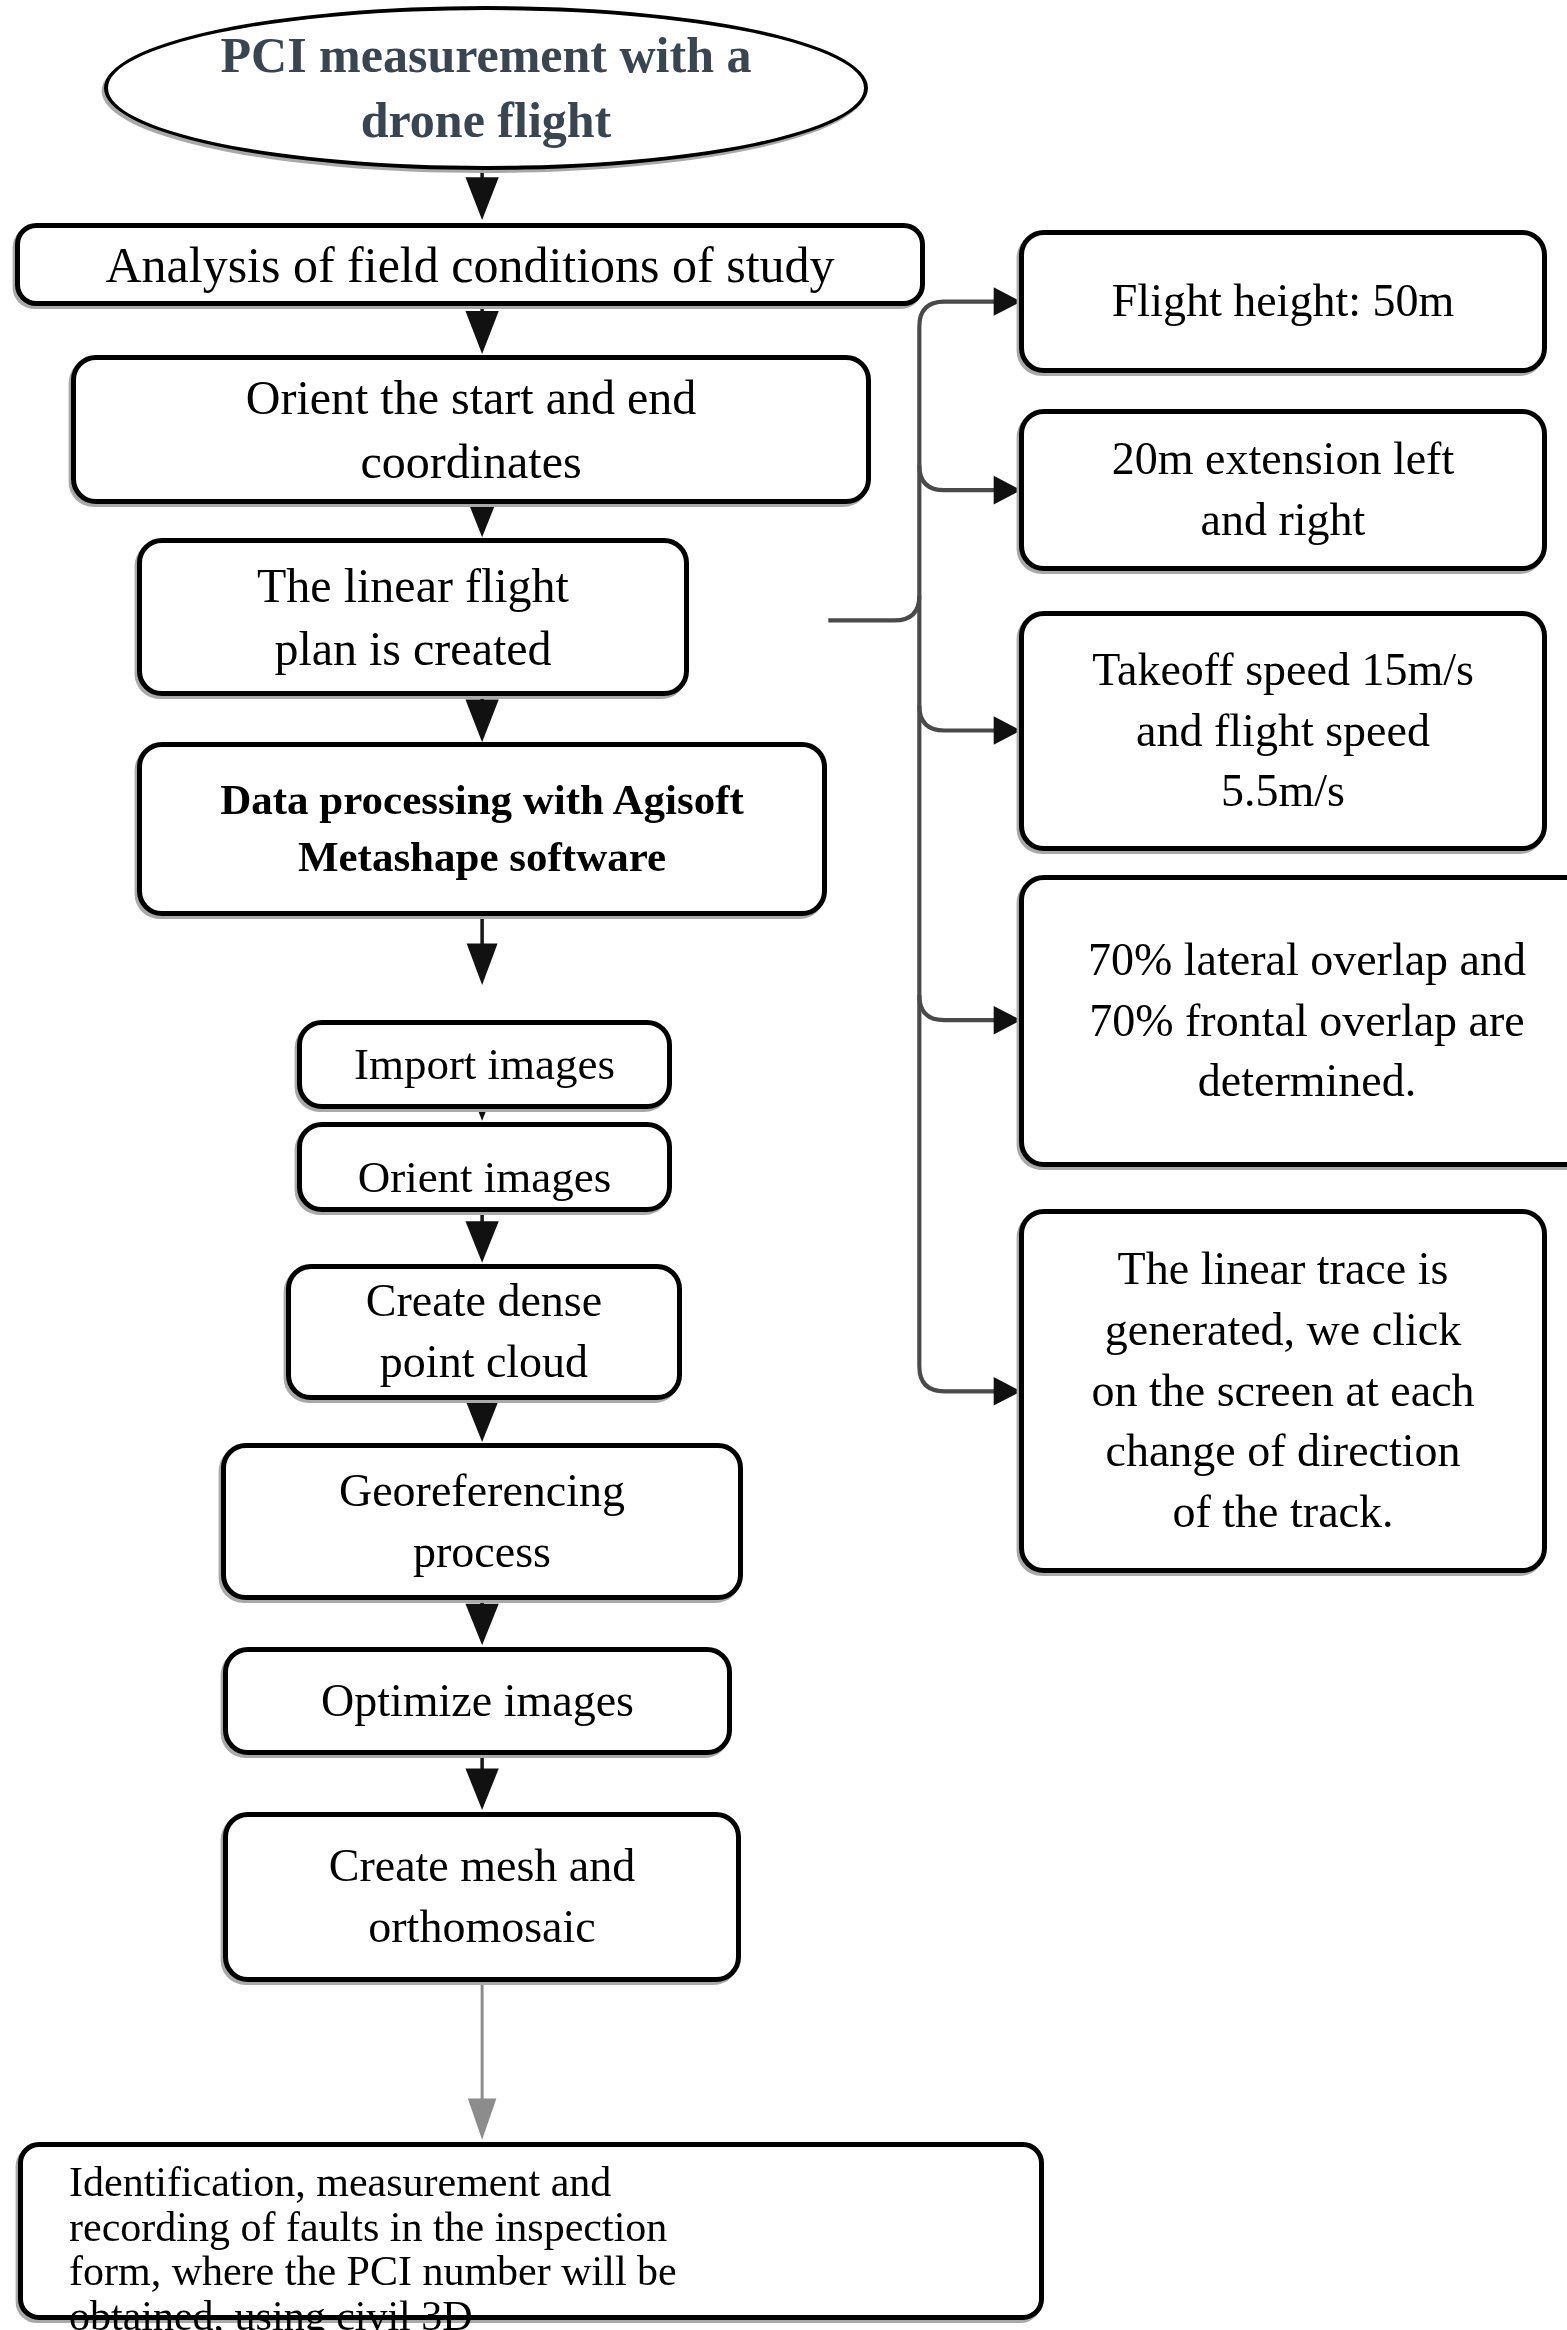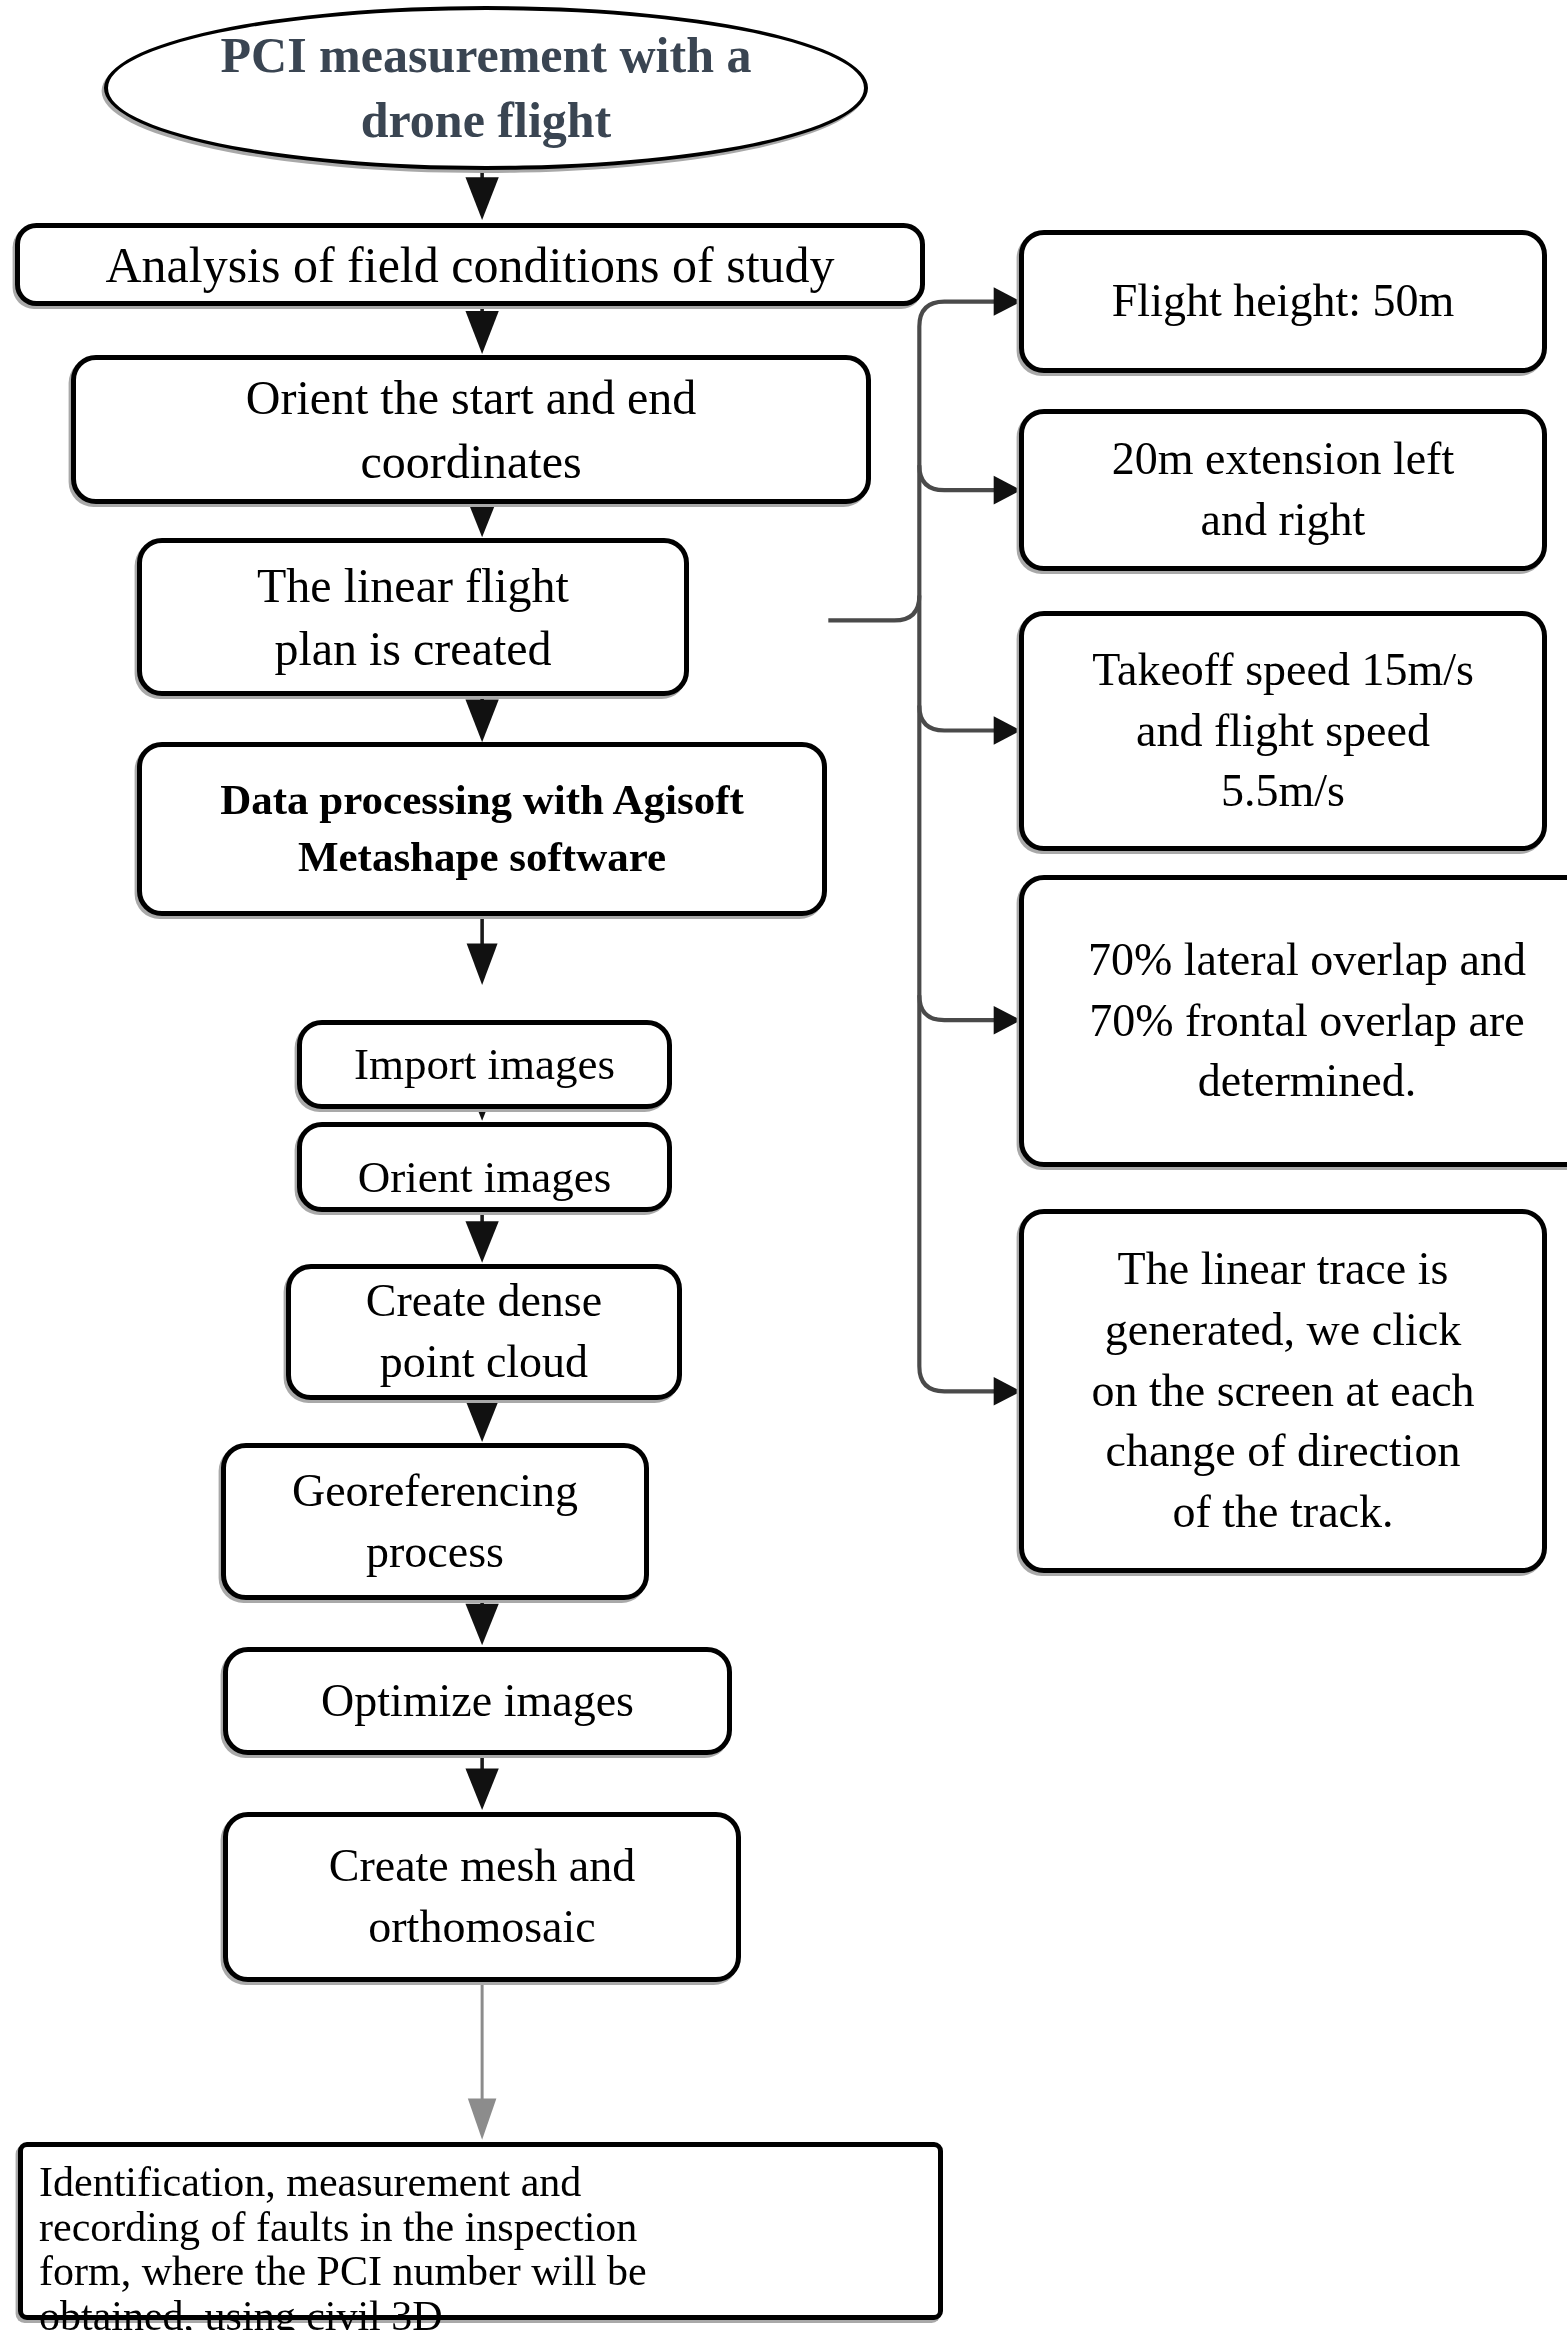--- a/index.html
+++ b/index.html
@@ -124,33 +124,33 @@
   </div>
 
   <div class="node" style="left:297px;top:1122px;width:375px;height:90px;padding:0 12px;font-size:45px;align-items:flex-end;">
     <span>Orient images</span>
   </div>
 
   <div class="node" style="left:286px;top:1264px;width:396px;height:136px;padding:0 43px;font-size:46px;">
     <span>Create dense point cloud</span>
   </div>
 
-  <div class="node" style="left:221px;top:1443px;width:428px;height:157px;padding:0 68px;font-size:46px;">
+  <div class="node" style="left:221px;top:1443px;width:522px;height:157px;padding:0 68px;font-size:46px;">
     <span>Georeferencing process</span>
   </div>
 
   <div class="node" style="left:223px;top:1647px;width:509px;height:108px;padding:0 24px;font-size:46px;">
     <span>Optimize images</span>
   </div>
 
   <div class="node" style="left:223px;top:1812px;width:518px;height:170px;padding:0 58px;font-size:46px;">
     <span>Create mesh and orthomosaic</span>
   </div>
 
-  <div class="node left-align" style="left:18px;top:2142px;width:925px;height:178px;padding:13px 0 0 16px;font-size:42px;line-height:1.06;border-radius:9px;">
+  <div class="node left-align" style="left:18px;top:2142px;width:1026px;height:178px;padding:13px 0 0 46px;font-size:42px;line-height:1.06;border-radius:21px;">
     <span style="width:654px;">Identification, measurement and recording of faults in the inspection form, where the PCI number will be obtained, using civil 3D</span>
   </div>
 
   <div class="node" style="left:1019px;top:230px;width:528px;height:143px;padding:0 59px;font-size:46px;">
     <span>Flight height: 50m</span>
   </div>
 
   <div class="node" style="left:1019px;top:409px;width:528px;height:162px;padding:0 59px;font-size:46px;">
     <span>20m extension left and right</span>
   </div>

